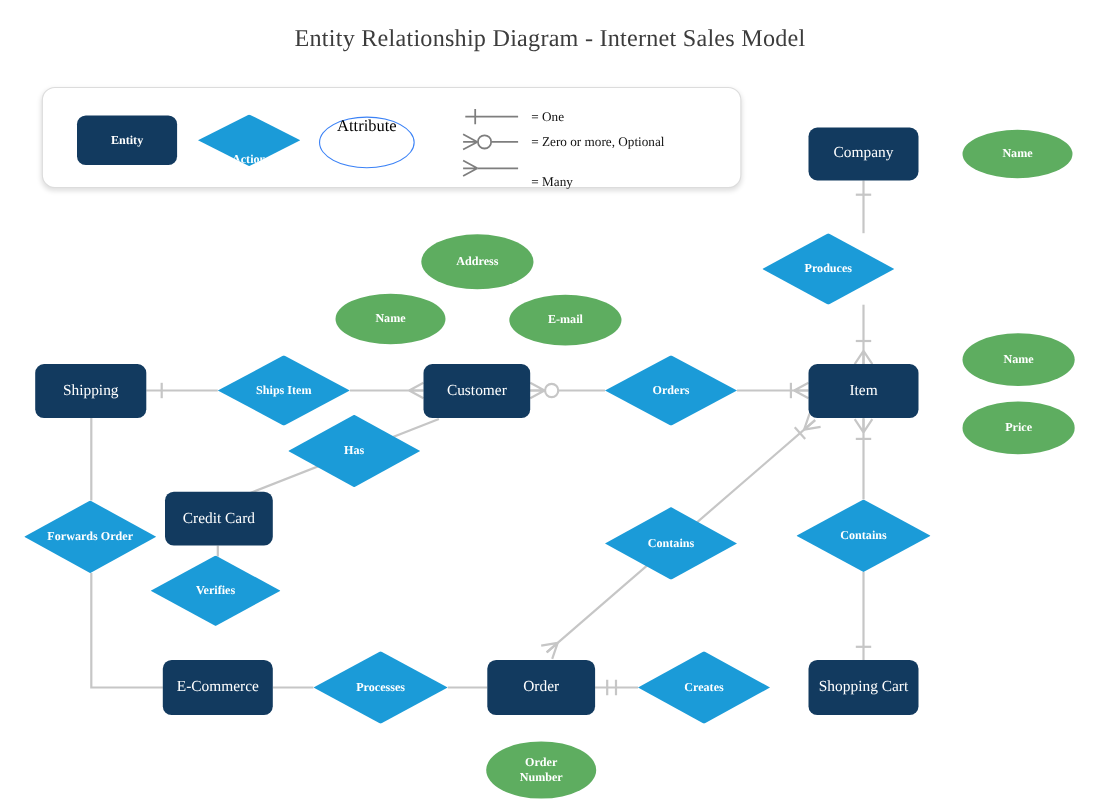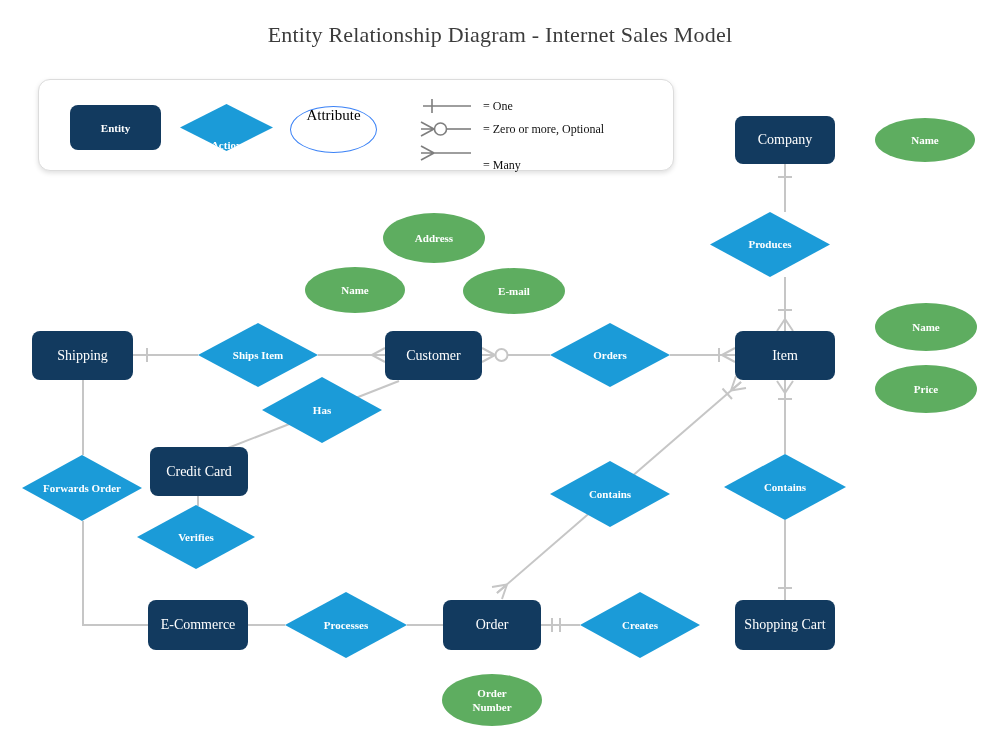--- a/index.html
+++ b/index.html
@@ -155,21 +155,21 @@
   <div class="node entity" style="left:148px;top:600px;width:100px;height:50px">
     <span class="lbl">E-Commerce</span>
     </div>
   <div class="node entity" style="left:735px;top:600px;width:100px;height:50px">
     <span class="lbl">Shopping Cart</span>
     </div>
   <div class="node entity" style="left:443px;top:600px;width:98px;height:50px">
     <span class="lbl">Order</span>
     </div>
 
-  <div class="node diamond" style="left:710px;top:212px;width:120px;height:65px">
+  <div class="node diamond" style="left:693px;top:212px;width:120px;height:65px">
     <span class="lbl">Produces</span>
     </div>
   <div class="node diamond" style="left:198px;top:323px;width:120px;height:64px">
     <span class="lbl">Ships Item</span>
     </div>
   <div class="node diamond" style="left:550px;top:323px;width:120px;height:64px">
     <span class="lbl">Orders</span>
     </div>
   <div class="node diamond" style="left:262px;top:377px;width:120px;height:66px">
     <span class="lbl">Has</span>

